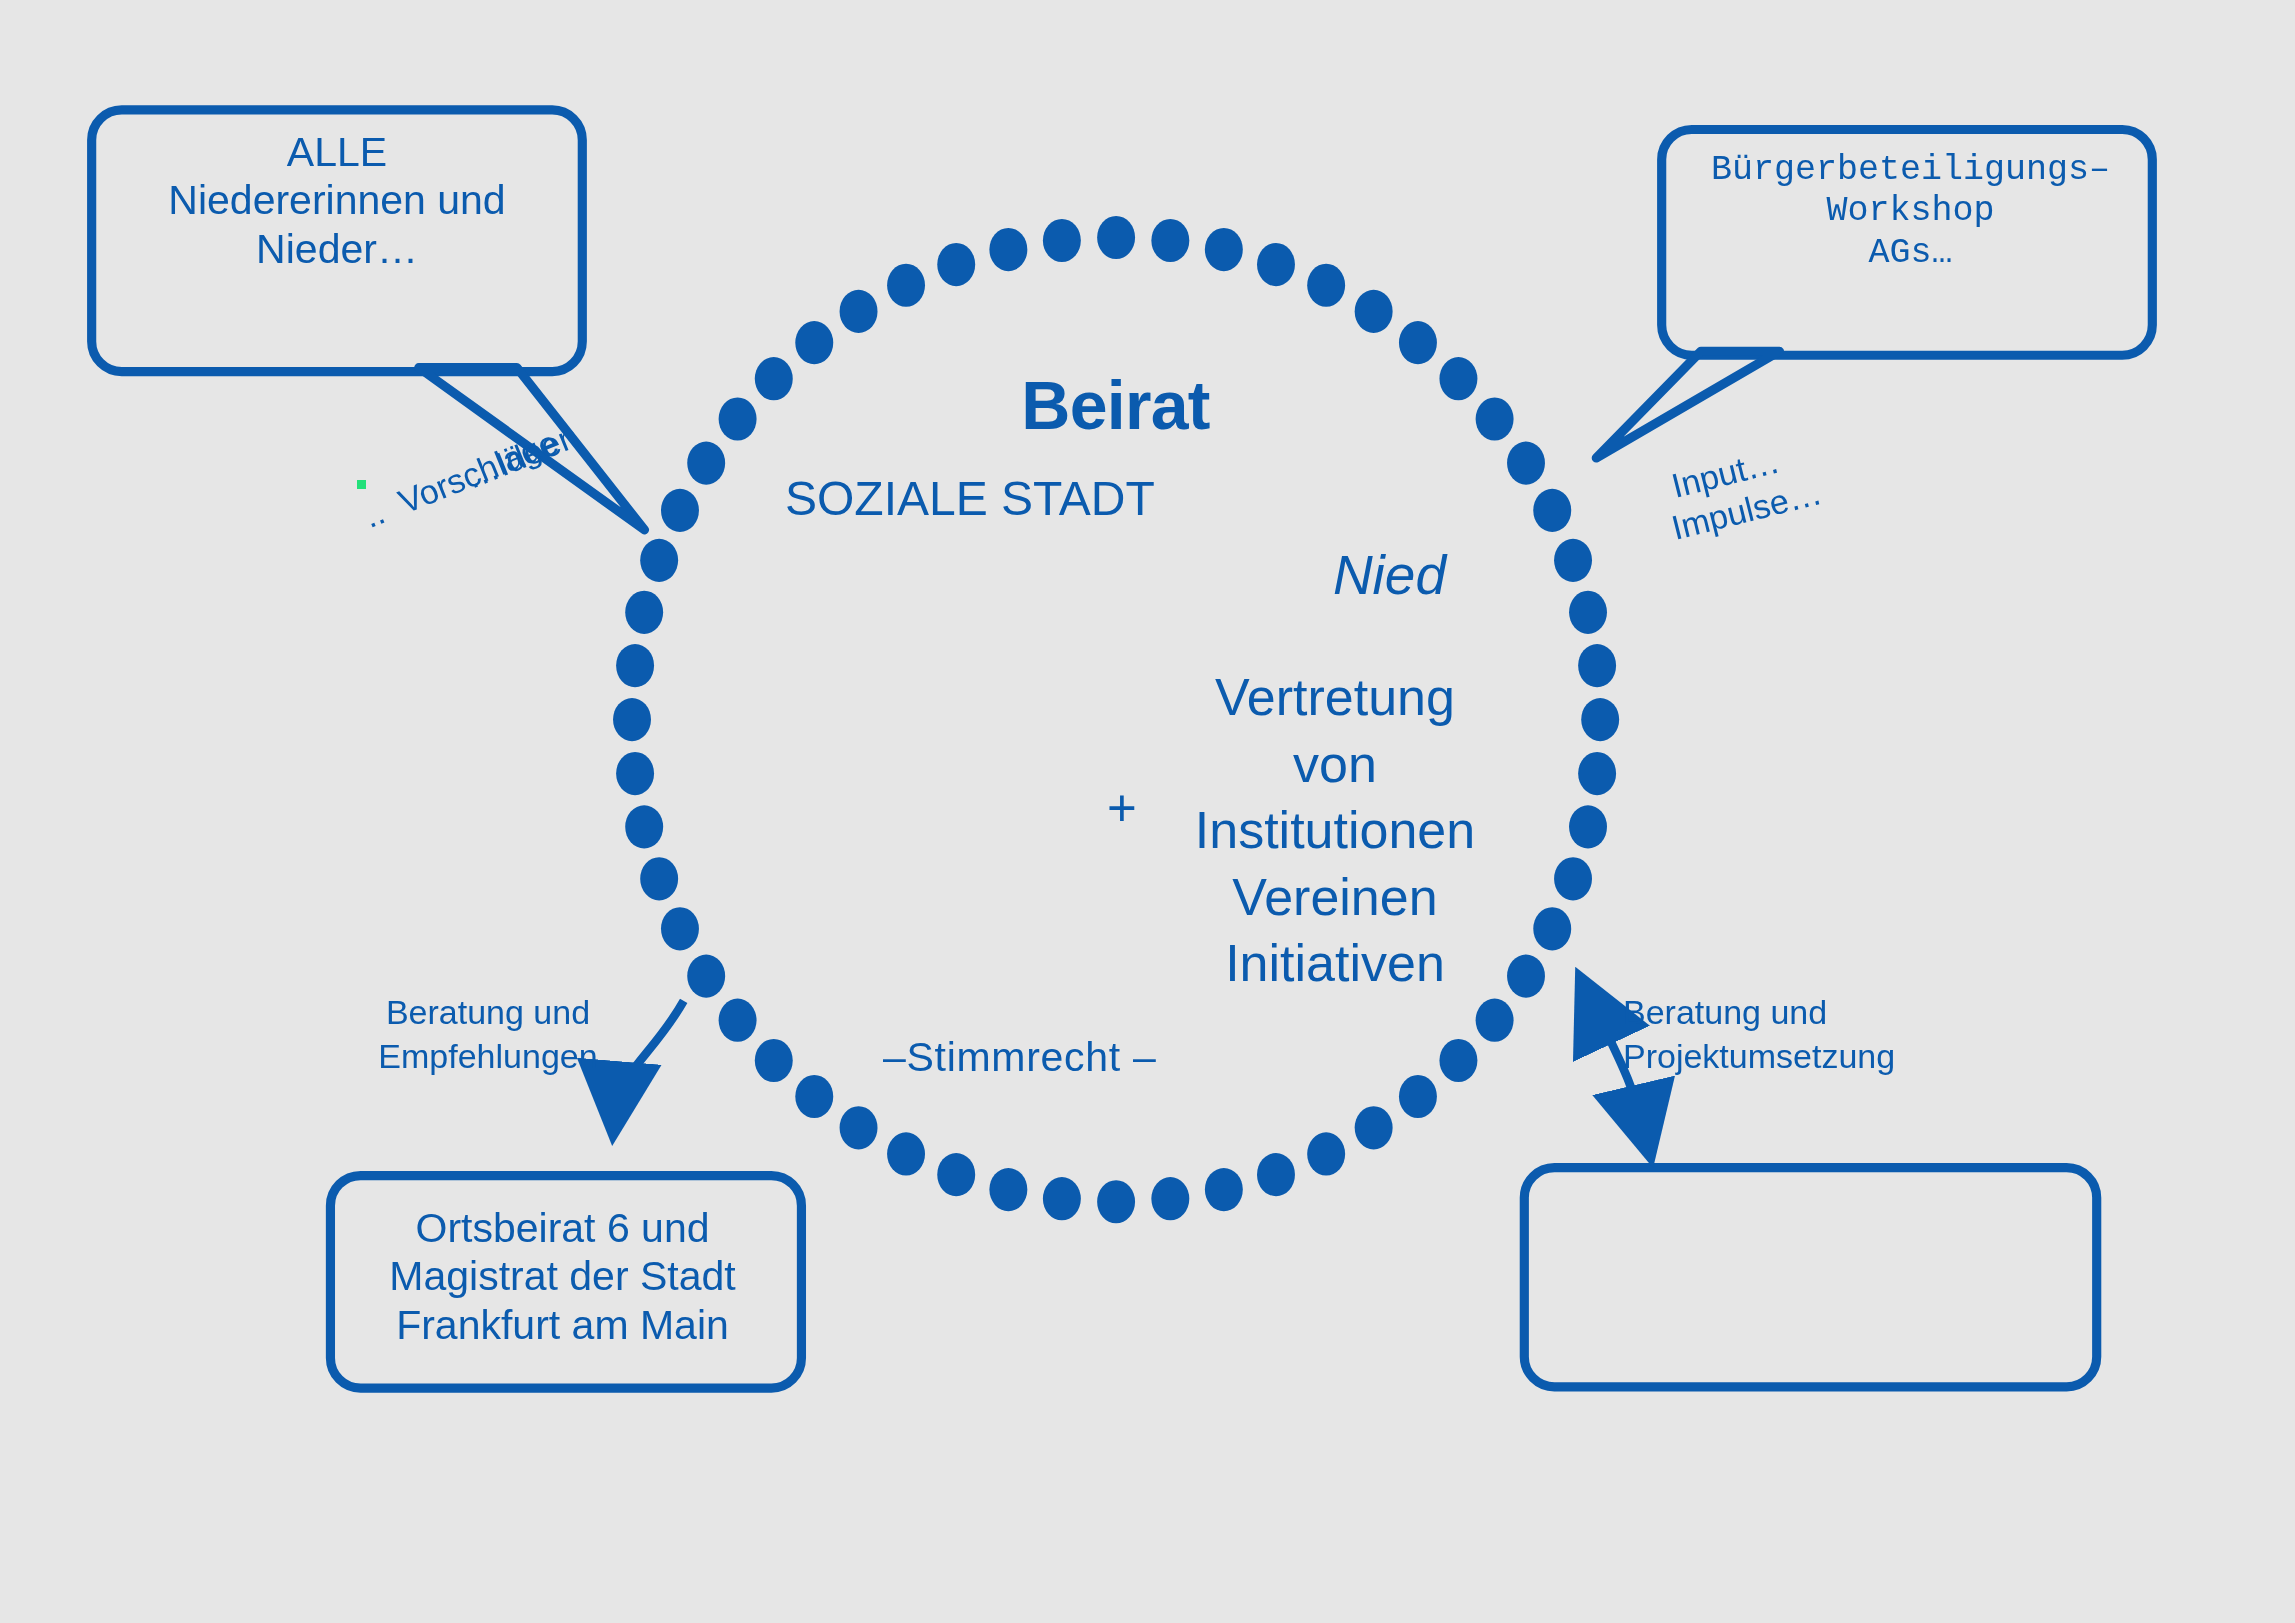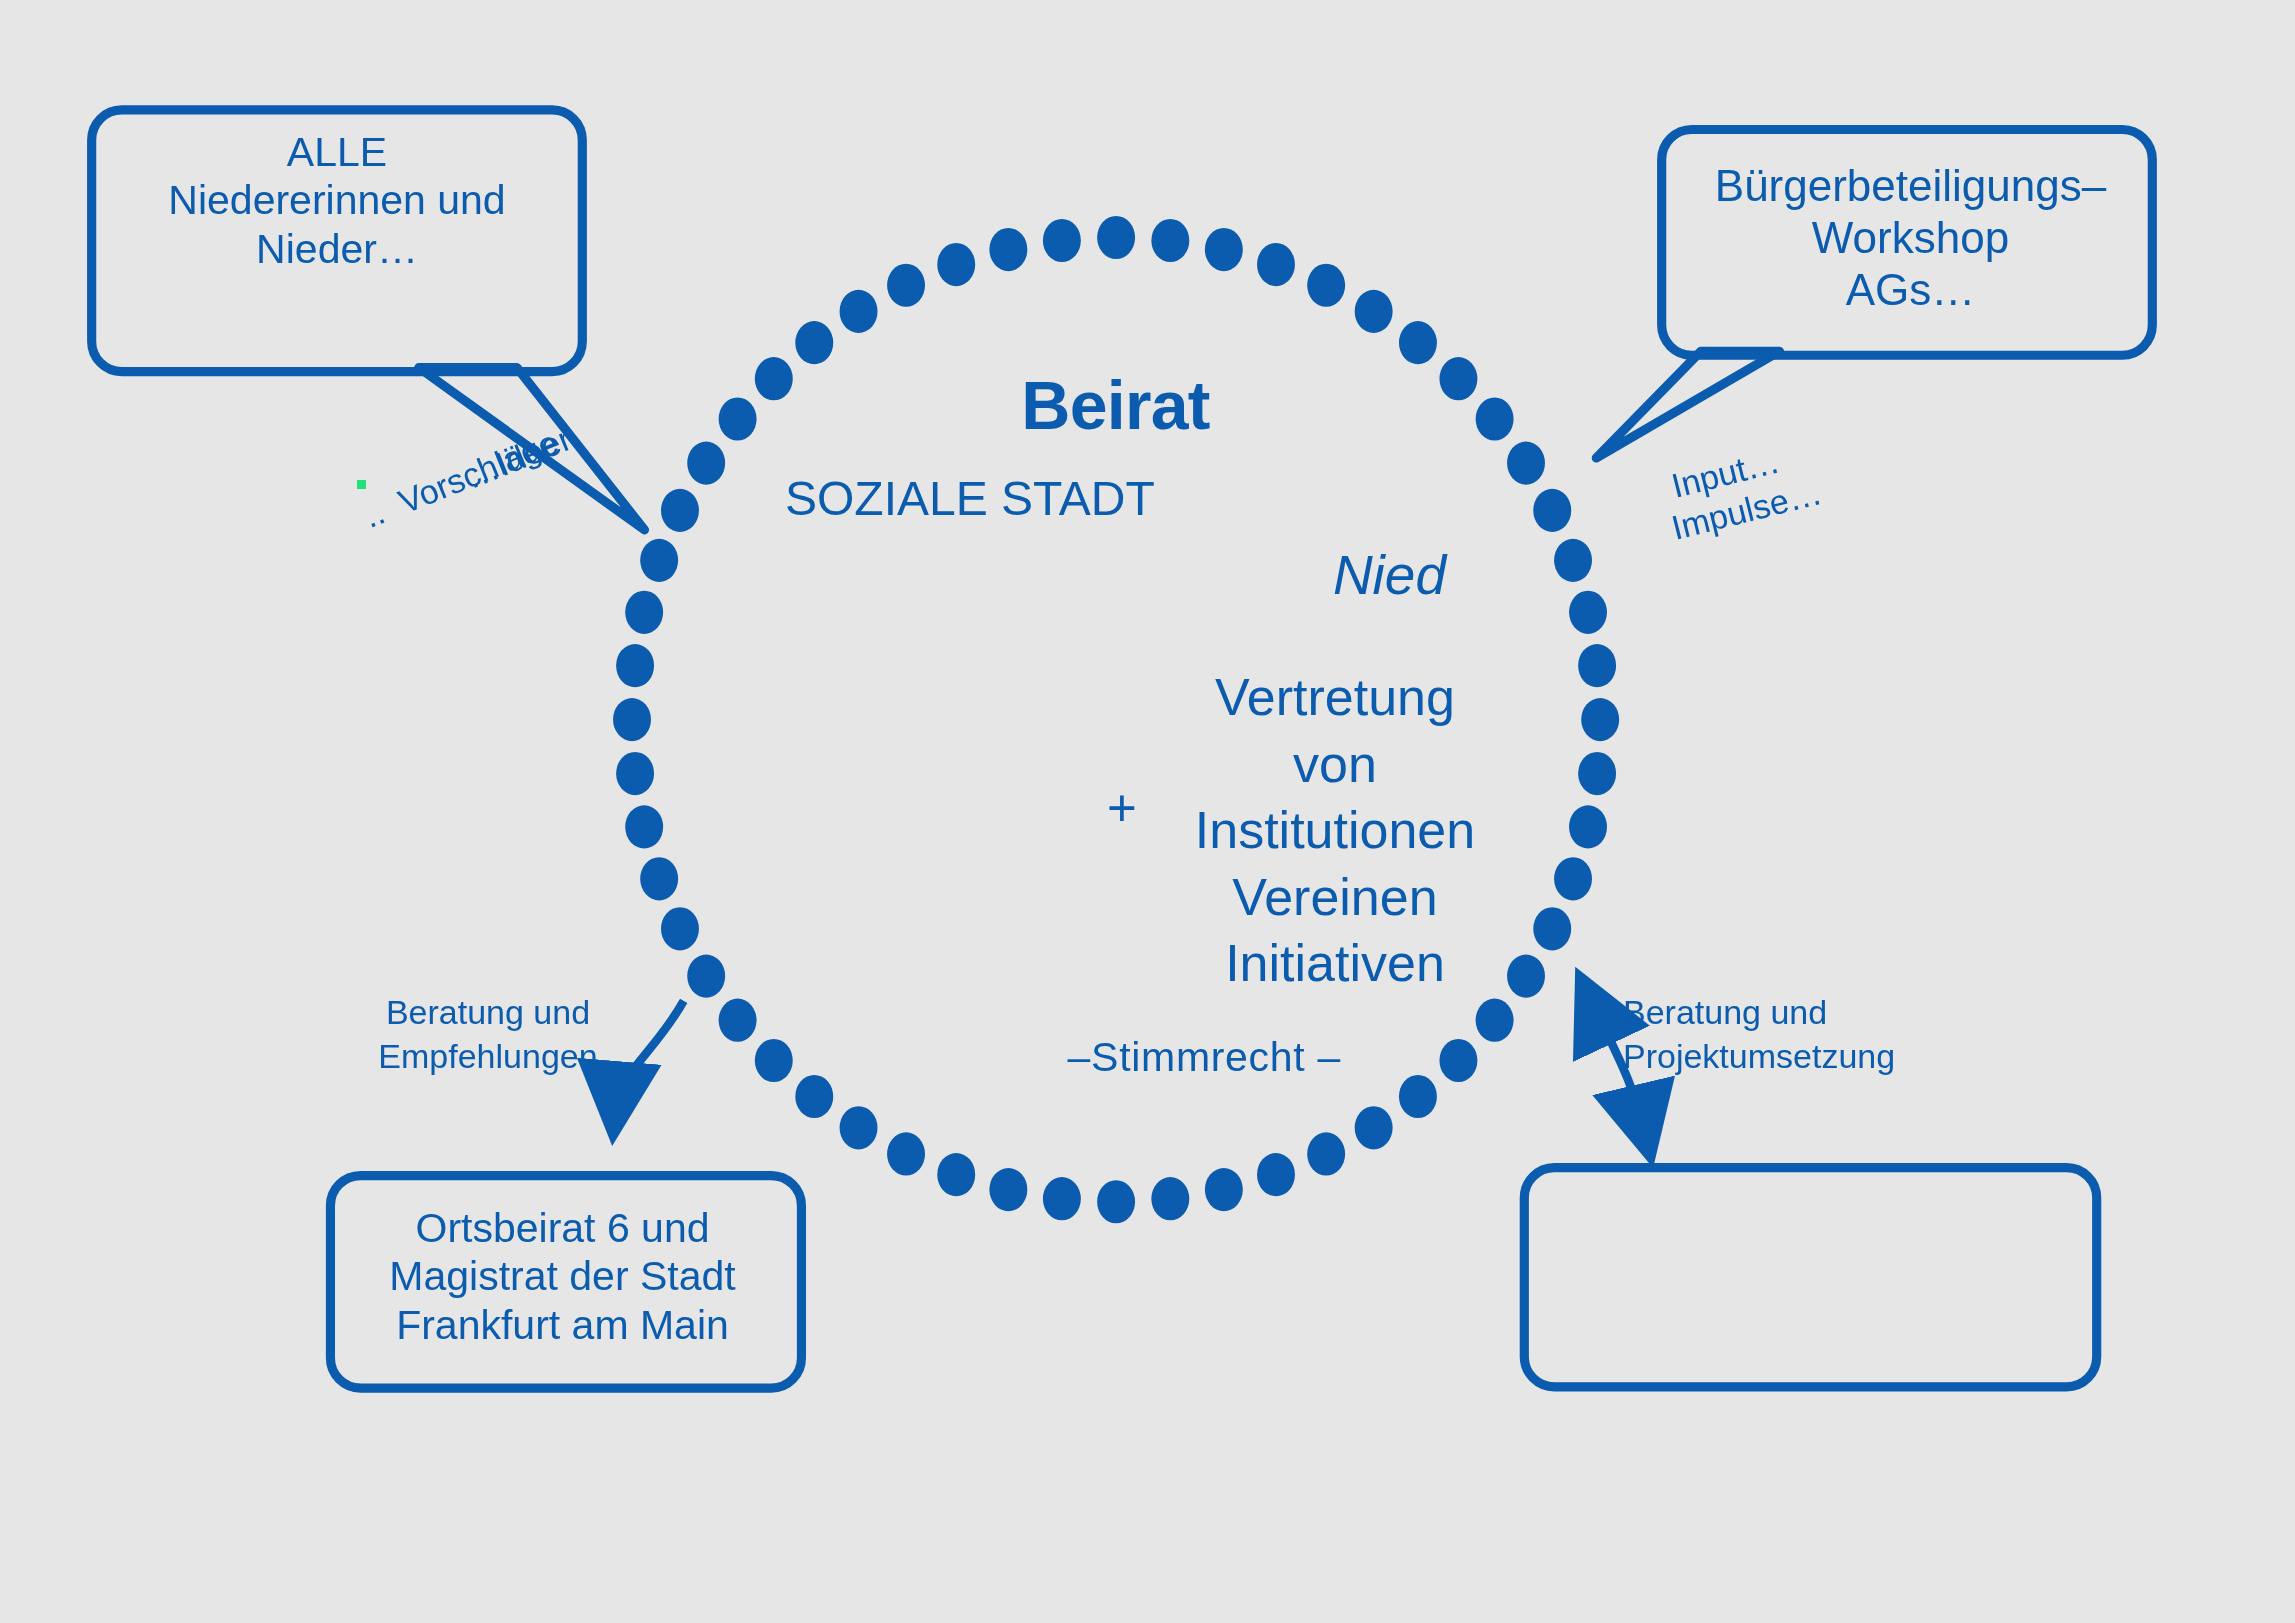--- a/index.html
+++ b/index.html
@@ -17,21 +17,21 @@
     position:absolute;
     color:#0B5BAE;
     text-align:center;
     line-height:1.18;
     white-space:pre-line;
     pointer-events:none;
   }
 
   
   .bubble-tl-text{left:98px;top:128px;width:478px;font-size:41px;}
-  .bubble-tr-text{left:1675px;top:160px;width:471px;font-size:44px;}
+  .bubble-tr-text{left:1675px;top:150px;width:471px;font-size:35px;font-family:Liberation Mono, monospace;}
 
   
   .box-bl-text{left:327px;top:1204px;width:471px;font-size:41px;}
   .box-br-text{left:1518px;top:1194px;width:576px;font-size:41px;}
 
   
   .center-title{
     position:absolute;left:785px;top:366px;width:661px;
     text-align:center;color:#0B5BAE;
     font-size:68px;font-weight:bold;letter-spacing:-0.7px;
@@ -53,21 +53,21 @@
     position:absolute;left:1181px;top:664px;width:308px;
     text-align:center;color:#0B5BAE;font-size:52px;line-height:1.28;
     white-space:pre-line;
   }
   .plus-sign{
     position:absolute;left:1073px;top:779px;width:98px;
     text-align:center;color:#0B5BAE;font-size:51px;
   }
   .stimmrecht{
     position:absolute;left:883px;top:1034px;width:458px;
-    text-align:right;color:#0B5BAE;font-size:41px;letter-spacing:0.7px;
+    text-align:left;color:#0B5BAE;font-size:41px;letter-spacing:0.7px;
   }
 
   
   .rot-label{
     position:absolute;color:#0B5BAE;font-size:34px;white-space:pre;
     line-height:1.3;
   }
   .lbl-ideen{left:458px;top:458px;transform:rotate(-22deg);transform-origin:left top;}
   .lbl-vorschlaege{left:357px;top:497px;transform:rotate(-22deg);transform-origin:left top;}
   .lbl-input{left:1667px;top:465px;transform:rotate(-14deg);transform-origin:left top;}

